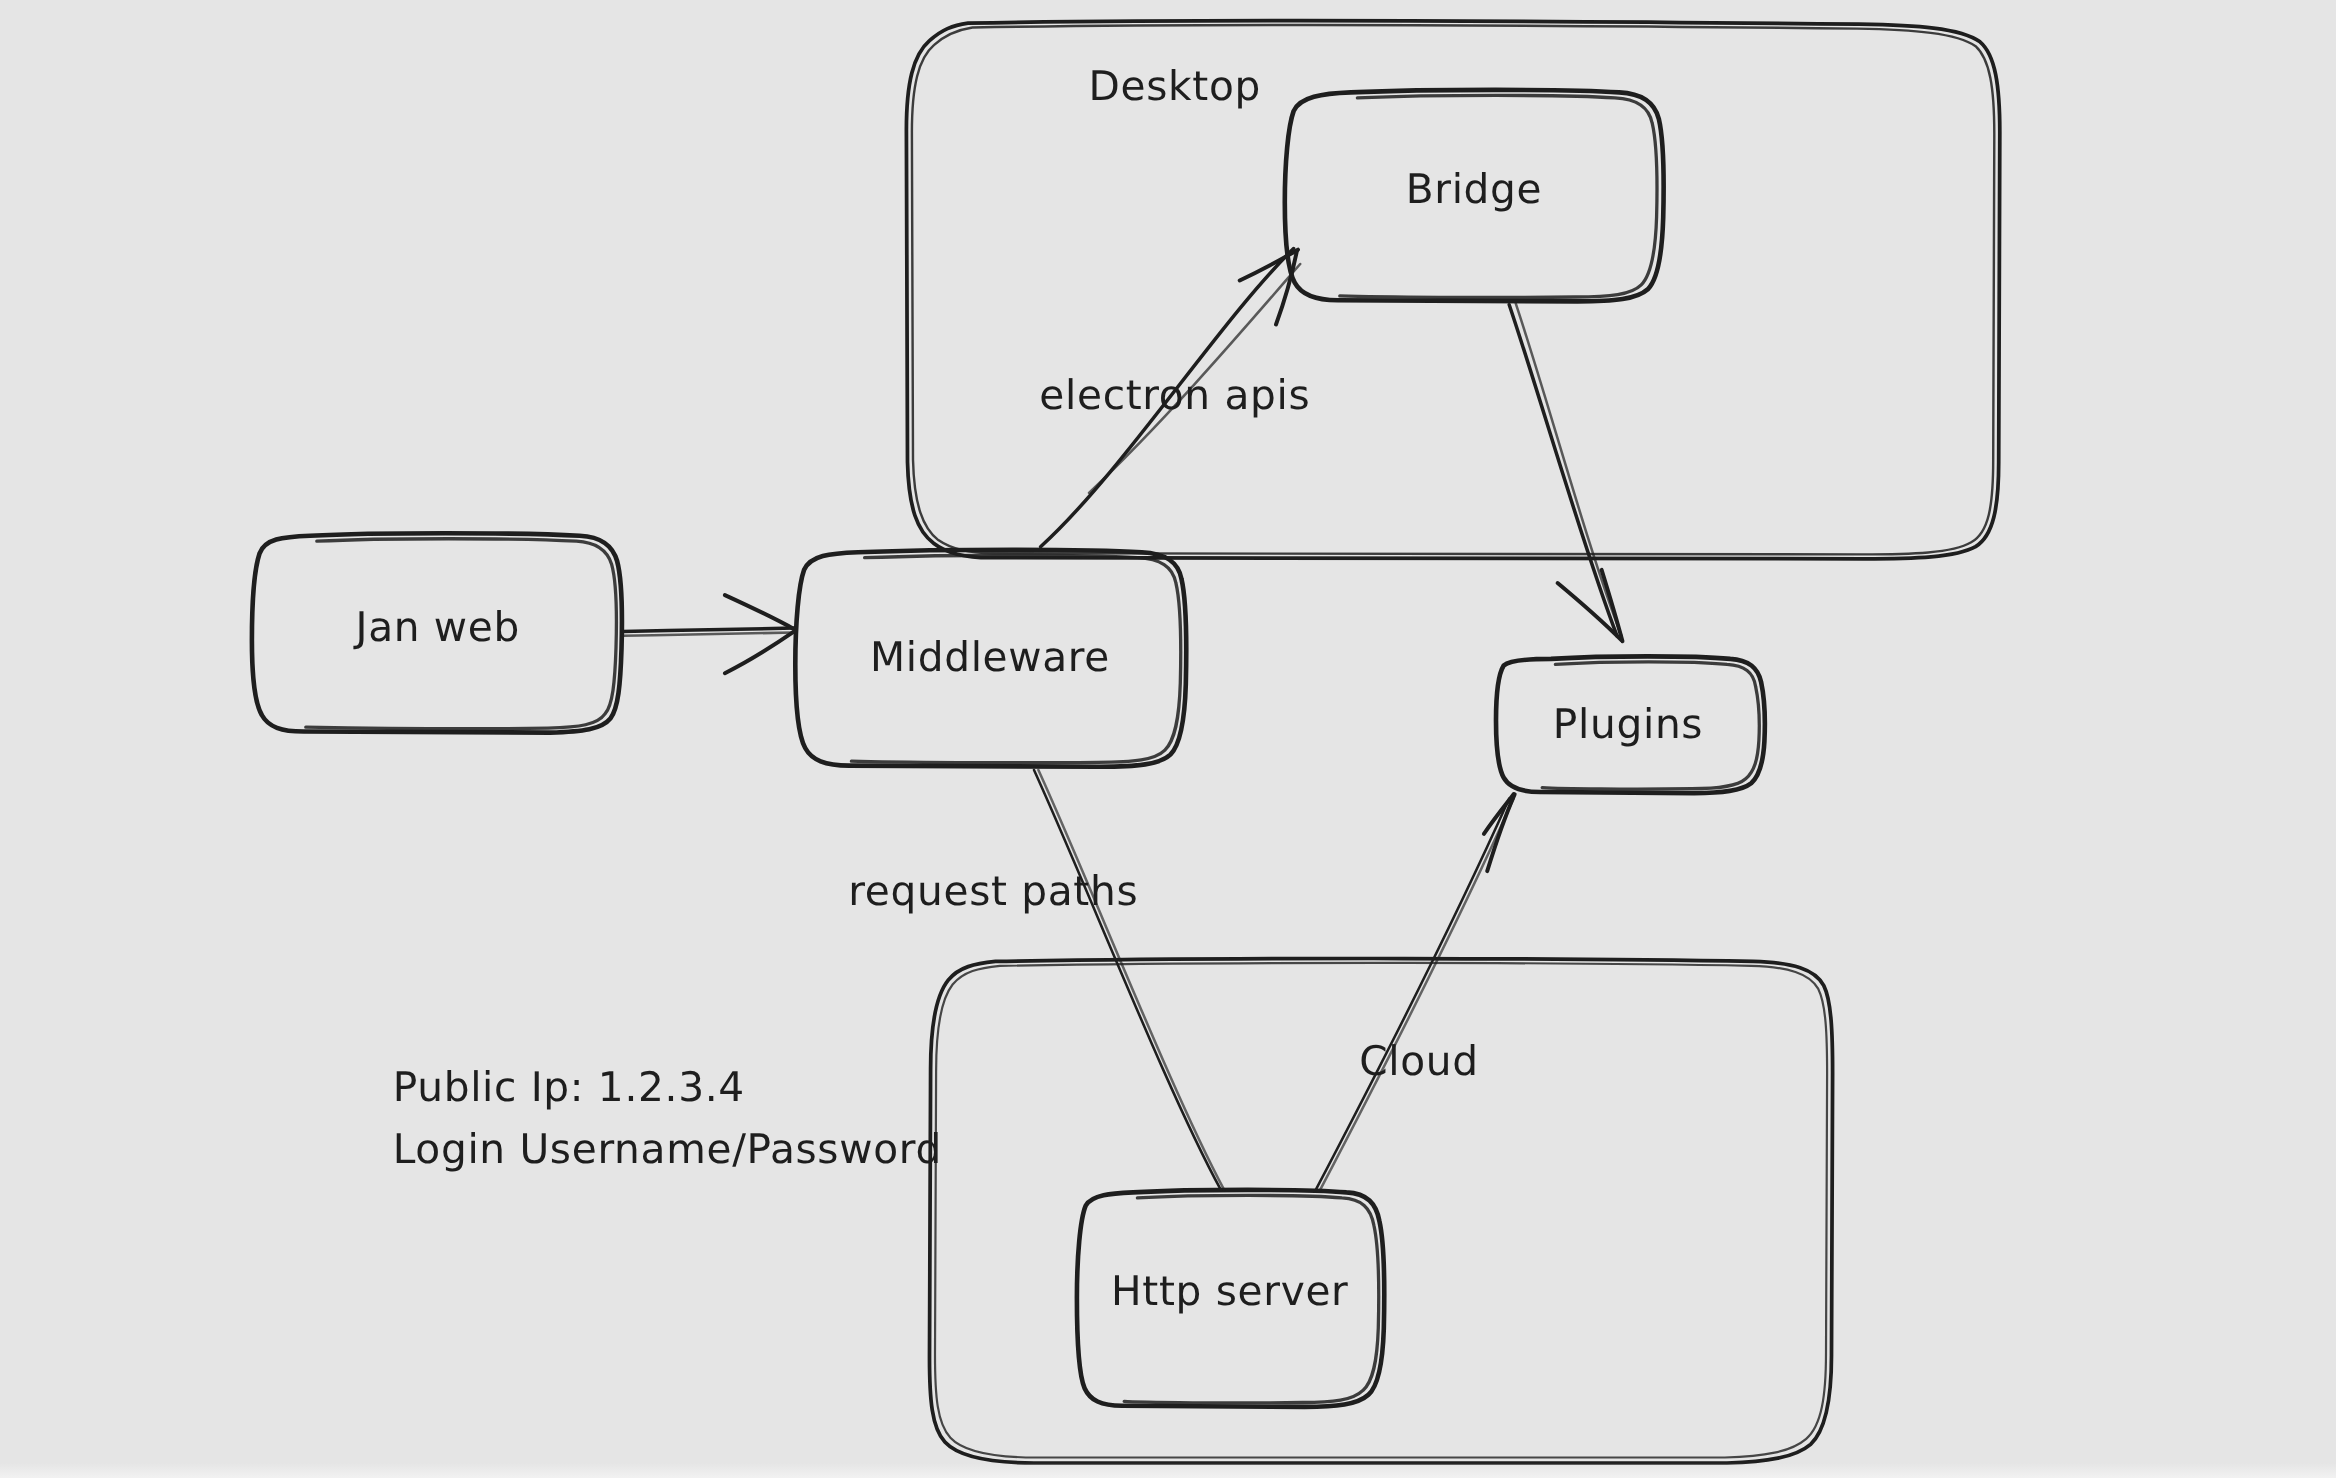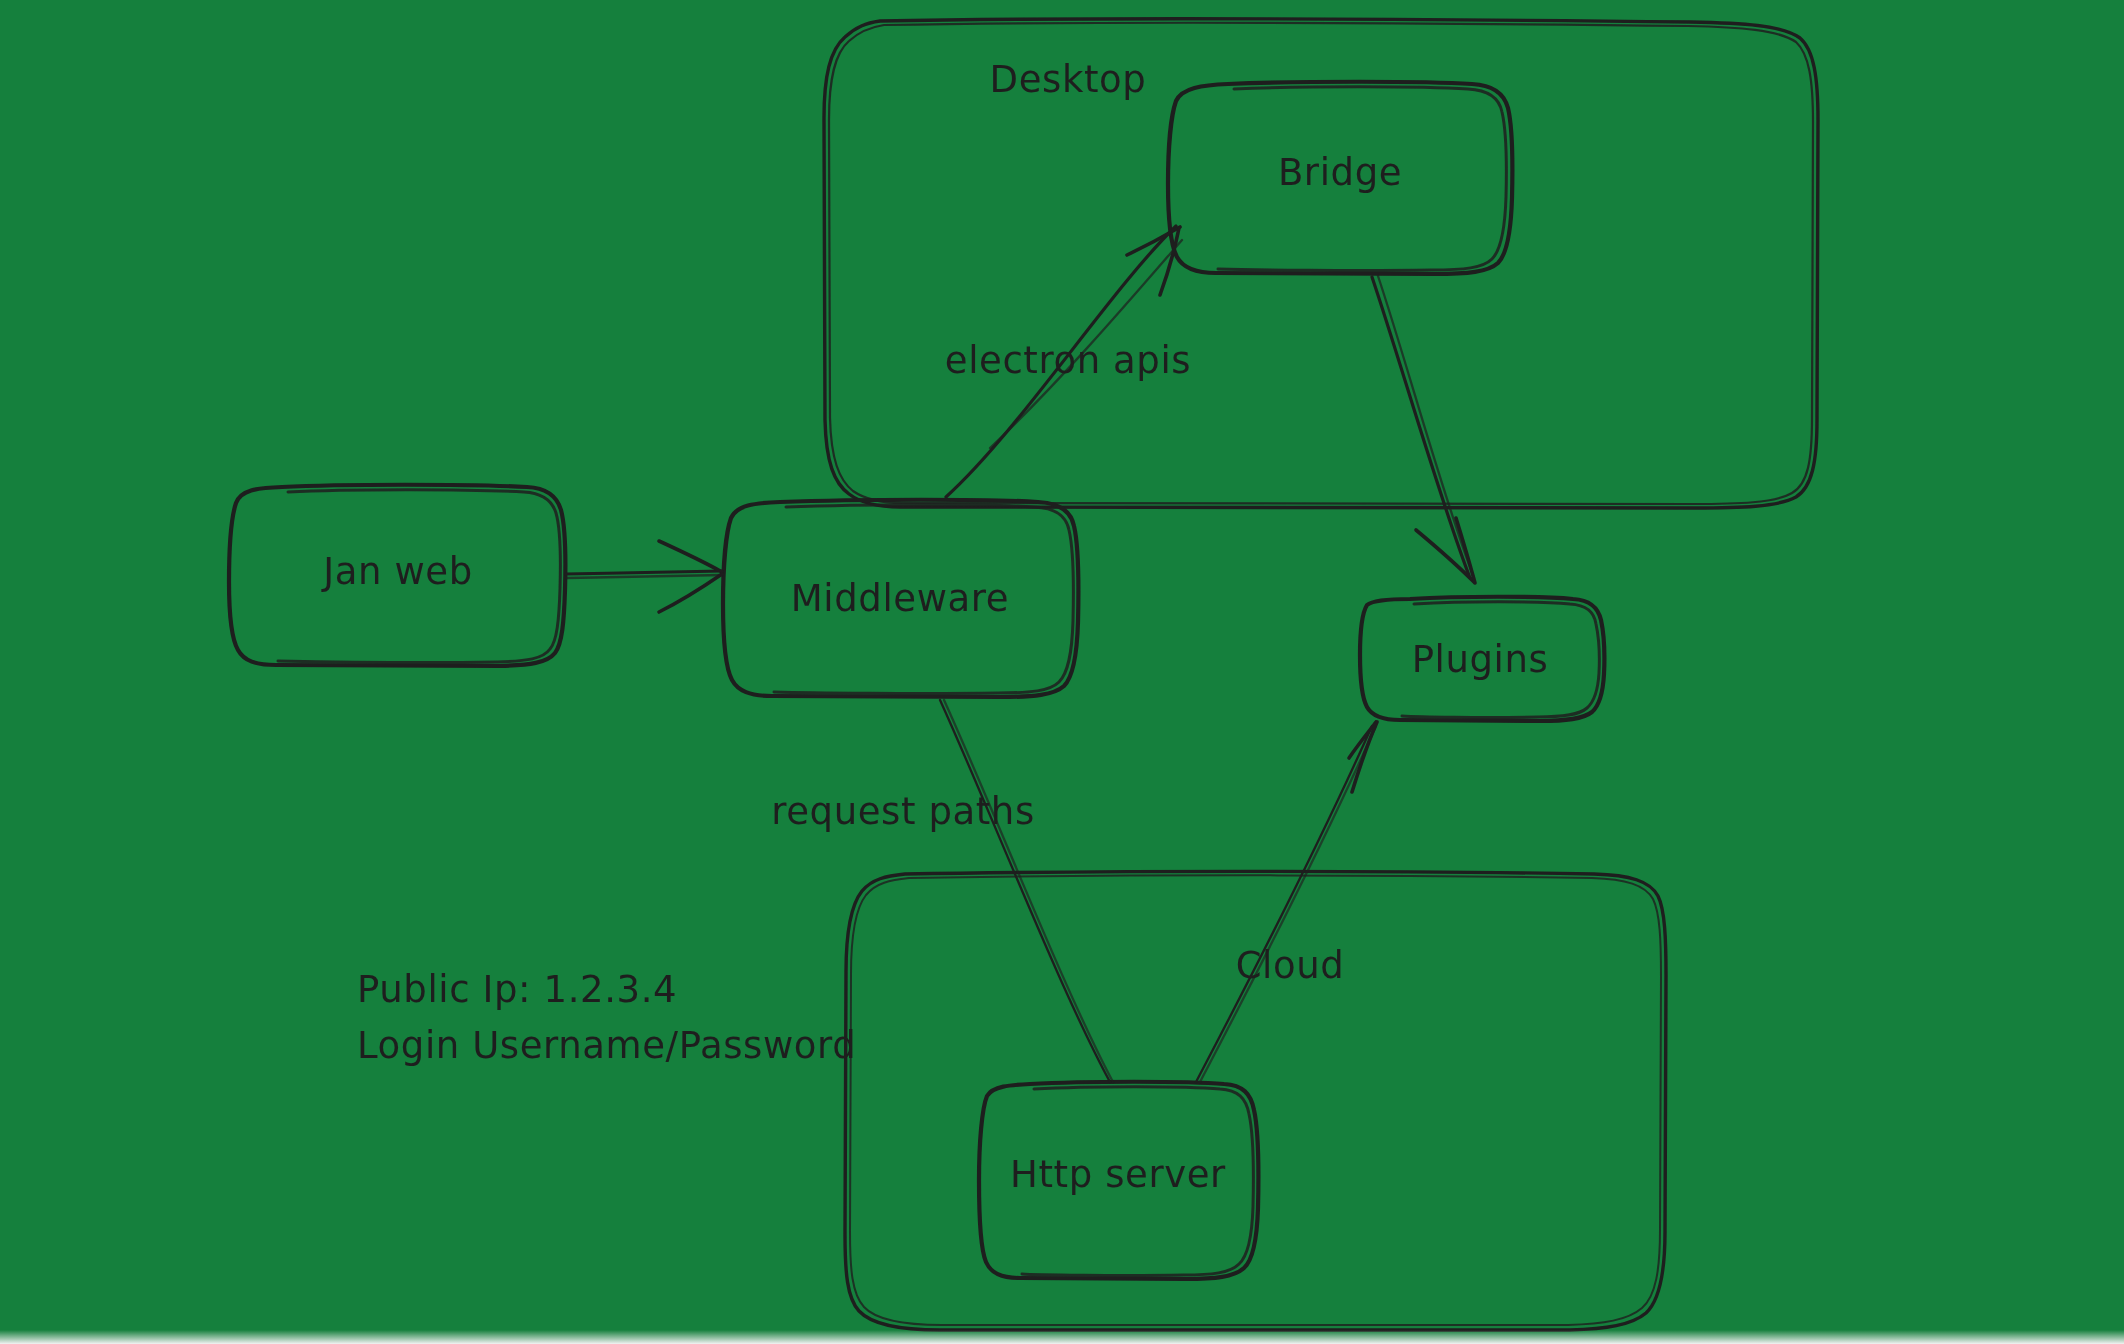--- a/index.html
+++ b/index.html
@@ -11,21 +11,21 @@
   body {
     width: 2124px;
     height: 1344px;
     overflow: hidden;
     font-family: "DejaVu Sans", sans-serif;
   }
   #canvas-root {
     position: relative;
     width: 2124px;
     height: 1344px;
-    background: #15803d;
+    background: #e5e5e5;
   }
   #canvas-root::after {
     content: "";
     position: absolute;
     left: 0;
     right: 0;
     bottom: 0;
     height: 14px;
     background: linear-gradient(to bottom, rgba(250,250,250,0) 0%, #f2f2f2 100%);
     pointer-events: none;

